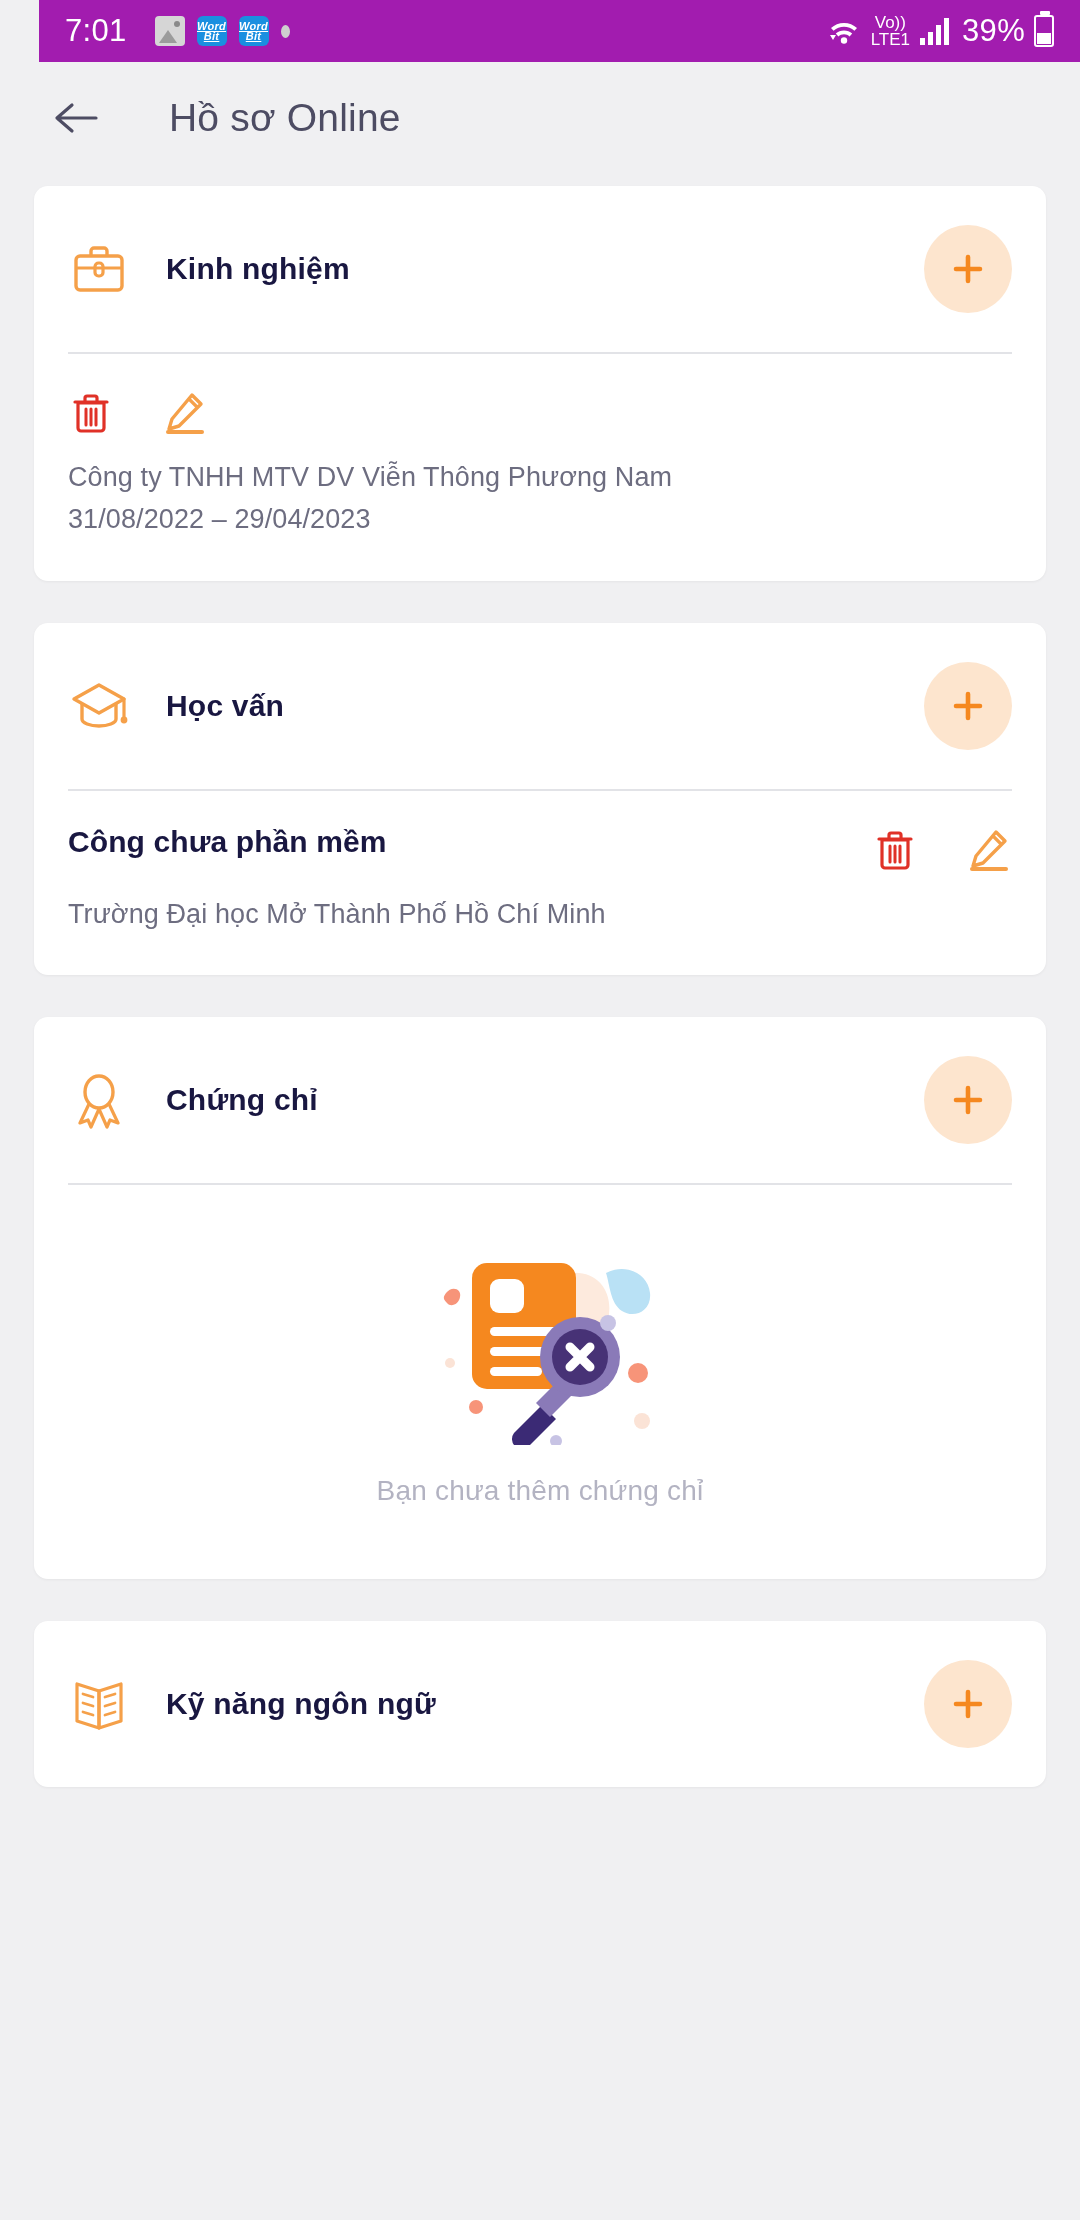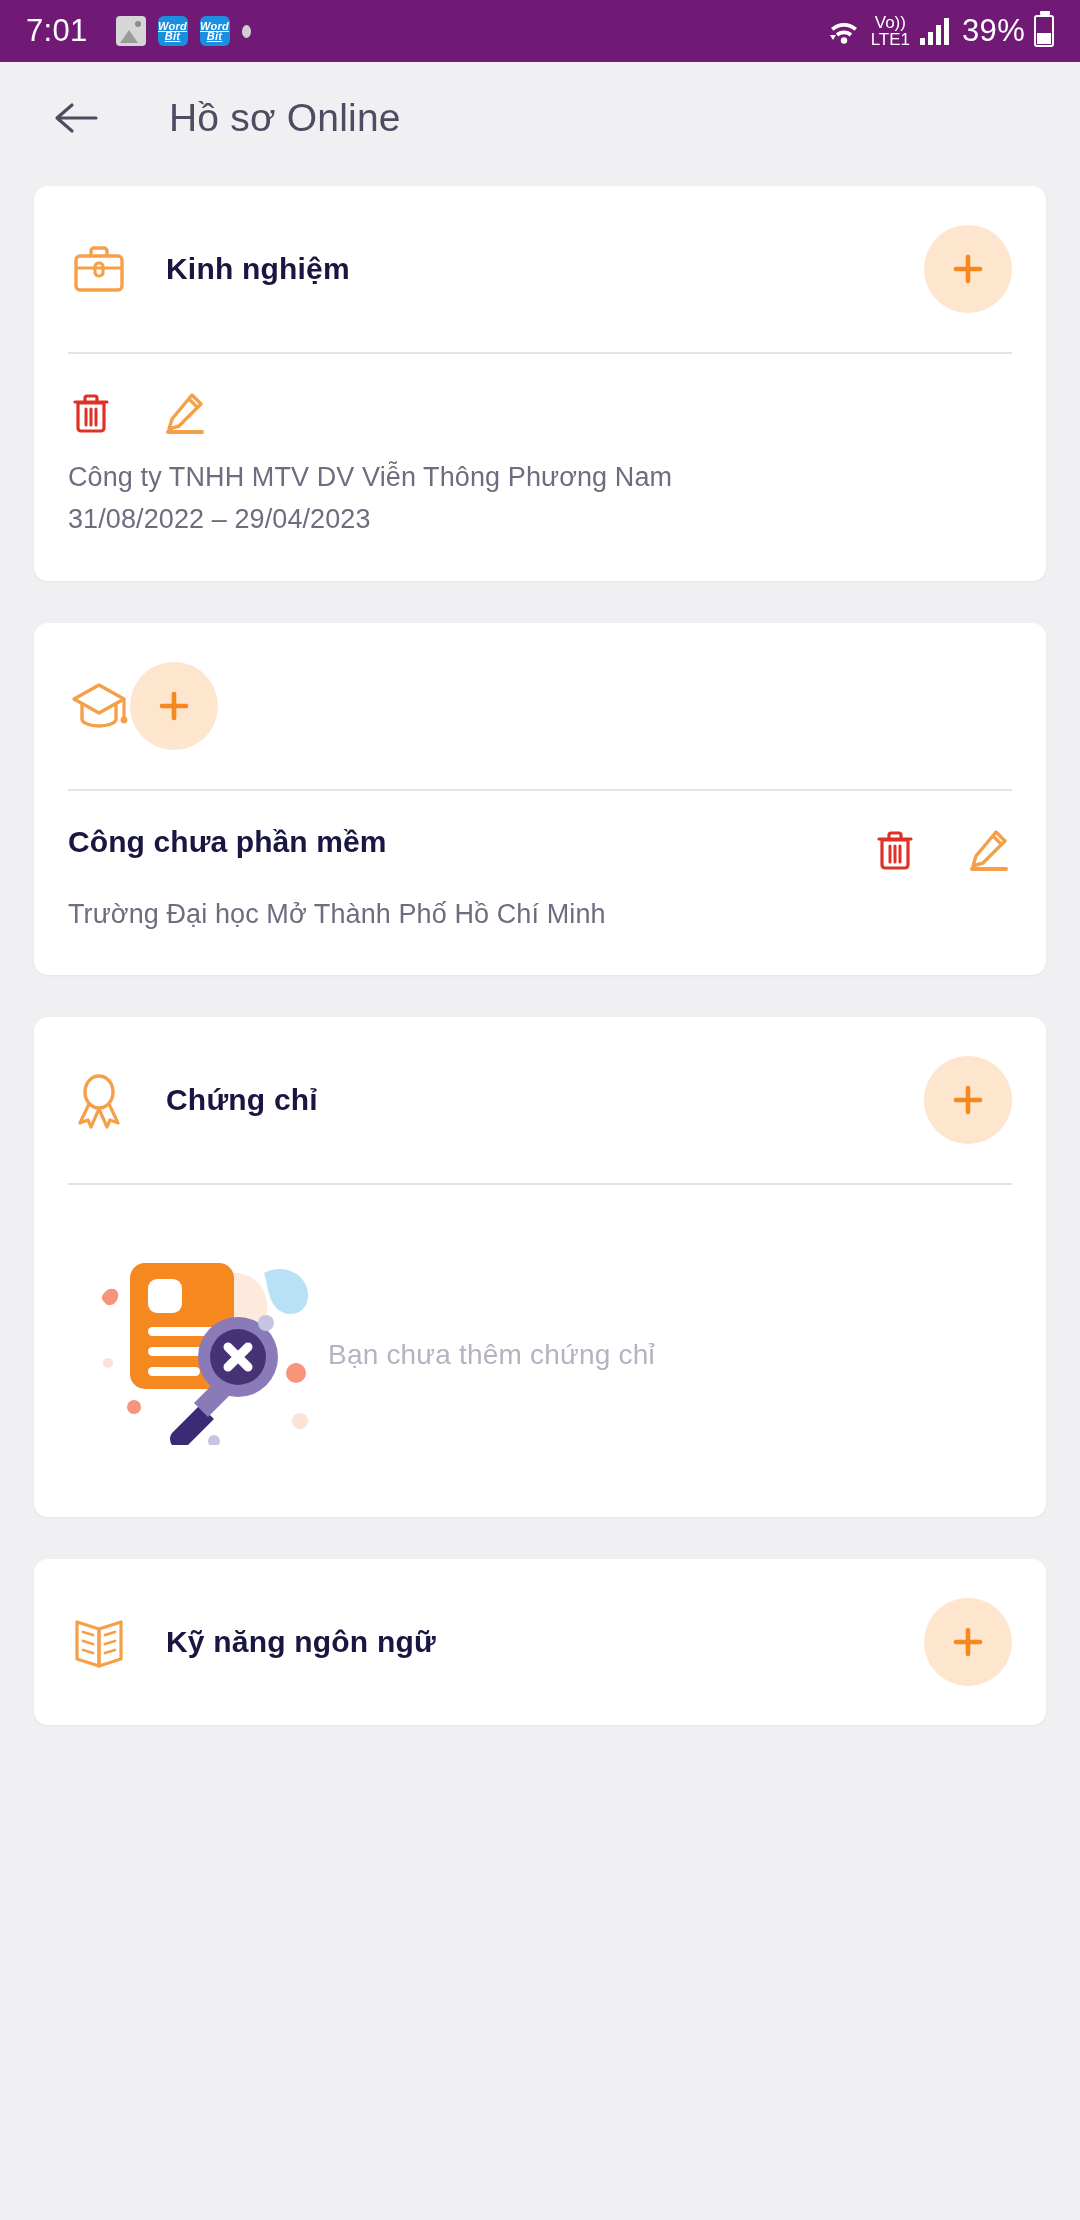--- a/index.html
+++ b/index.html
@@ -6,23 +6,23 @@
   html, body { width:1080px; height:2220px; }
   body {
     font-family:"Liberation Sans", sans-serif;
     background:#f0f0f2;
     overflow:hidden;
     position:relative;
   }
 
   
   .statusbar{
-    height:62px; background:#701a75; color:#fff;
+    height:62px; background:#a21caf; color:#fff;
     display:flex; align-items:center; padding:0 26px;
-    font-size:30px; letter-spacing:.3px;
+    font-size:30px; letter-spacing:.3px;margin-left:39px;
   }
   .sb-time{ font-size:31px; font-weight:400; margin-right:16px; }
   .sb-left{ display:flex; align-items:center; gap:12px; flex:1; }
   .sb-right{ display:flex; align-items:center; gap:9px; }
   .ic-photo{
     width:30px; height:30px; border-radius:4px; background:#d6d6d6;
     position:relative; overflow:hidden; display:inline-block;
   }
   .ic-photo::before{
     content:""; position:absolute; left:4px; bottom:3px;
@@ -104,21 +104,21 @@
     font-size:30px; font-weight:bold; color:#191741; flex:1; letter-spacing:.1px;
   }
   .entry-actions{ display:flex; align-items:center; gap:48px; padding-top:2px; }
   .act{ width:46px;height:46px; display:flex;align-items:center;justify-content:center; cursor:pointer; }
   .entry-sub{
     font-size:27px; color:#6d6d80; margin-top:22px; line-height:1.42; letter-spacing:.1px;
   }
 
   
   .empty{
-    padding:50px 0 72px 0; display:flex; flex-direction:row;
+    padding:50px 0 72px 0; display:flex; flex-direction:column;
     align-items:center; justify-content:flex-start;
   }
   .empty-text{
     font-size:28px; color:#b3b3c2; margin-top:30px; letter-spacing:.2px;
   }
 </style>
 </head>
 <body>
 
 <div class="statusbar">
@@ -215,20 +215,21 @@
   <div class="card">
     <div class="card-head">
       <span class="card-icon">
         <svg width="60" height="58" viewBox="0 0 60 58">
           <path d="M30 8 L55 22 L30 36 L5 22 Z" fill="none" stroke="#f5a049" stroke-width="3.4" stroke-linejoin="round"></path>
           <path d="M13 27 V42 c0 4 8 7 17 7 s17 -3 17 -7 V27" fill="none" stroke="#f5a049" stroke-width="3.4" stroke-linejoin="round"></path>
           <path d="M55 22 V40" fill="none" stroke="#f5a049" stroke-width="3.2" stroke-linecap="round"></path>
           <circle cx="55" cy="43" r="3.4" fill="#f5a049"></circle>
         </svg>
       </span>
+      <span class="card-title">Học vấn</span>
       <span class="add-btn">
         <svg width="34" height="34" viewBox="0 0 34 34">
           <path d="M17 5 V29 M5 17 H29" stroke="#f5881f" stroke-width="4.6" stroke-linecap="round"></path>
         </svg>
       </span>
     </div>
     <div class="divider"></div>
     <div class="entry">
       <div class="entry-top">
         <span class="entry-title">Công chưa phần mềm</span>

